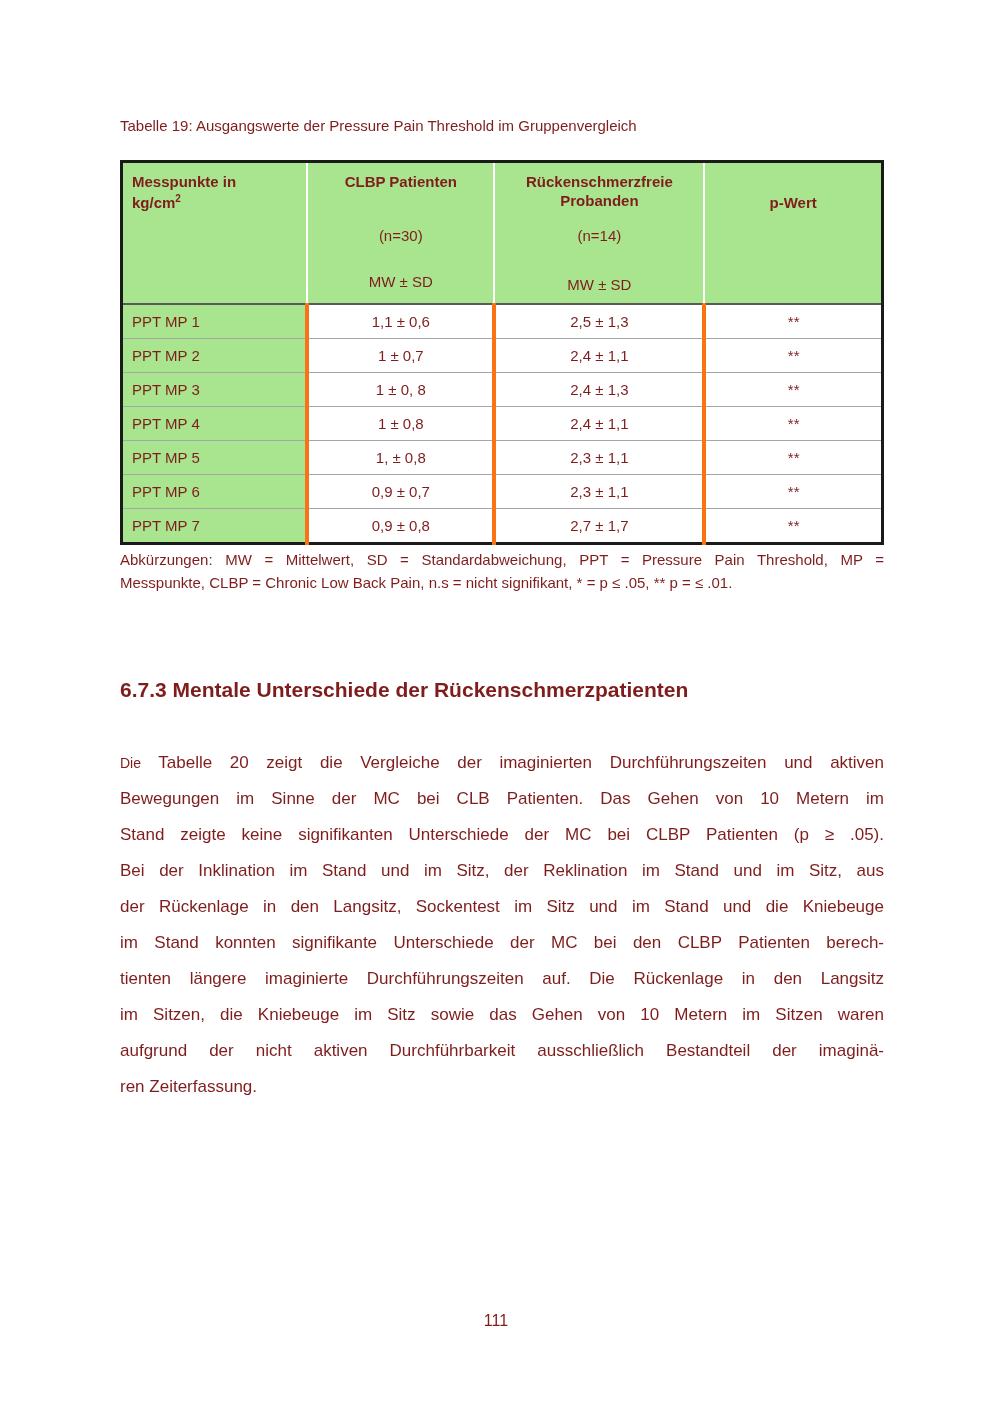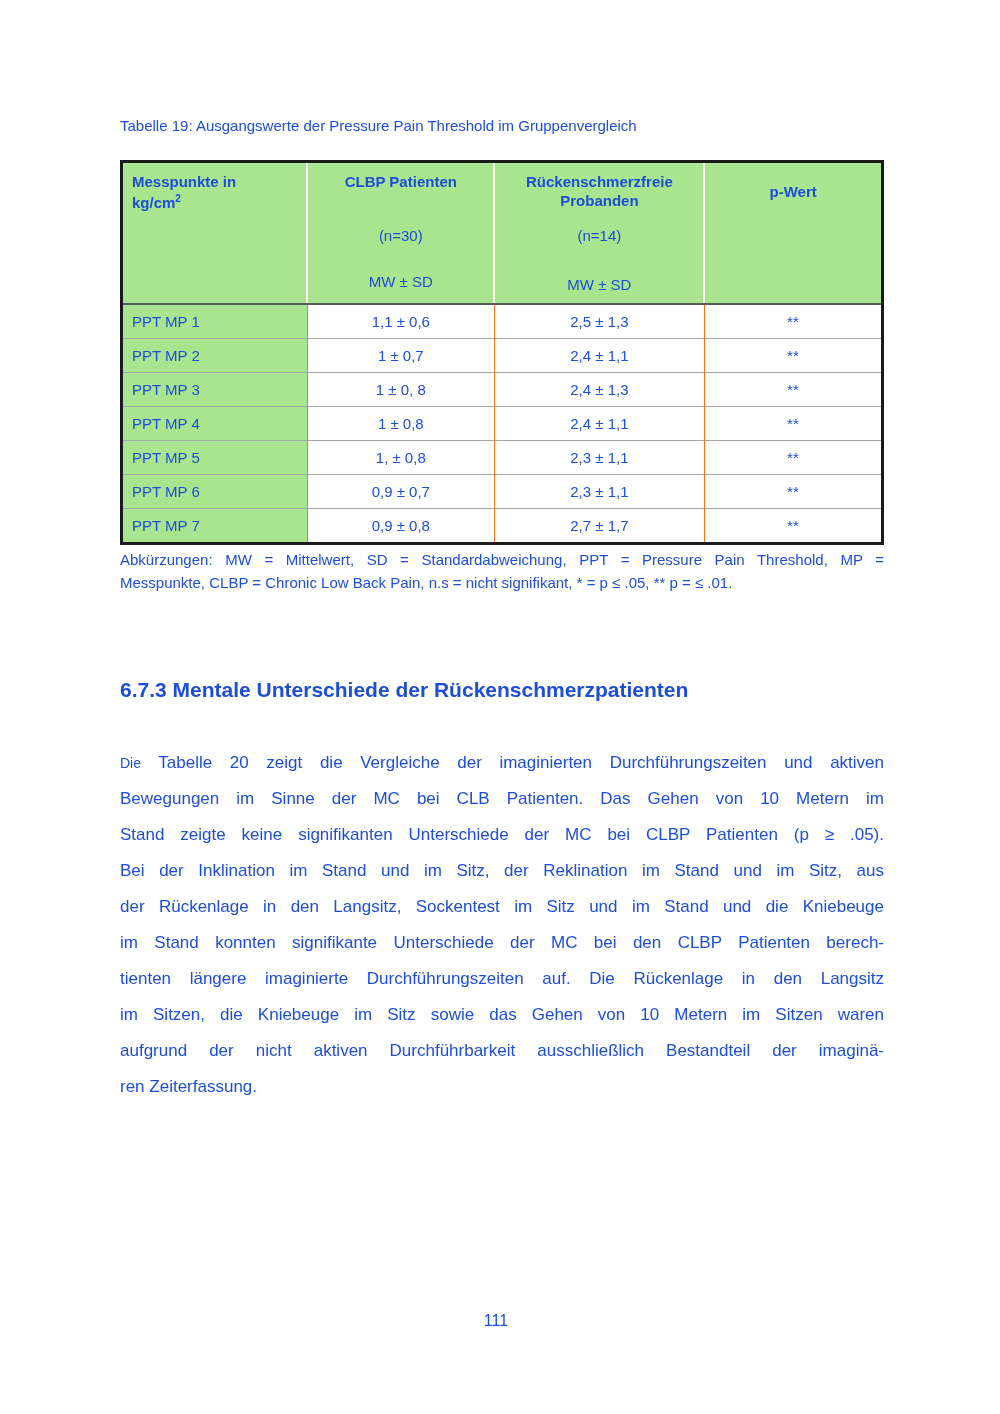--- a/index.html
+++ b/index.html
@@ -2,21 +2,21 @@
 <html><head>
 <meta charset="utf-8">
 <style>
   html, body { margin: 0; padding: 0; background: #ffffff; }
   .page {
     position: relative;
     width: 1000px;
     height: 1414px;
     background: #ffffff;
     font-family: "Liberation Sans", sans-serif;
-    color: #1d4ed8;
+    color: #7f1d1d;
     overflow: hidden;
   }
   .content {
     position: absolute;
     left: 120px;
     width: 764px;
     top: 0;
   }
   .caption {
     margin-top: 116px;
@@ -49,21 +49,21 @@
   thead th:last-child { border-right: none; }
   .hline { position: absolute; left: 0; right: 0; text-align: center; }
   .hline.left { text-align: left; padding-left: 9px; }
   .hline.normal { font-weight: normal; }
   sup { font-size: 10px; }
   tbody td {
     height: 33px;
     font-size: 15px;
     text-align: center;
     border-top: 1px solid #a6a6a6;
-    border-right: 1px solid #f97316;
+    border-right: 4px solid #f97316;
     padding: 0;
     background: #ffffff;
   }
   tbody td:last-child { border-right: none; }
   tbody td.rowlabel {
     background: #a9e48f;
     text-align: left;
     padding-left: 9px;
   }
   .footnote {
@@ -122,21 +122,21 @@
             <div class="hline normal" style="top:64px;">(n=30)</div>
             <div class="hline normal" style="top:110px;">MW ± SD</div>
           </th>
           <th>
             <div class="hline" style="top:10px;">Rückenschmerzfreie</div>
             <div class="hline" style="top:29px;">Probanden</div>
             <div class="hline normal" style="top:64px;">(n=14)</div>
             <div class="hline normal" style="top:113px;">MW ± SD</div>
           </th>
           <th>
-            <div class="hline" style="top:20px;">p-Wert</div>
+            <div class="hline" style="top:31px;">p-Wert</div>
           </th>
         </tr>
       </thead>
       <tbody>
         <tr>
           <td class="rowlabel">PPT MP 1</td>
           <td>1,1 ± 0,6</td>
           <td>2,5 ± 1,3</td>
           <td>**</td>
         </tr>

